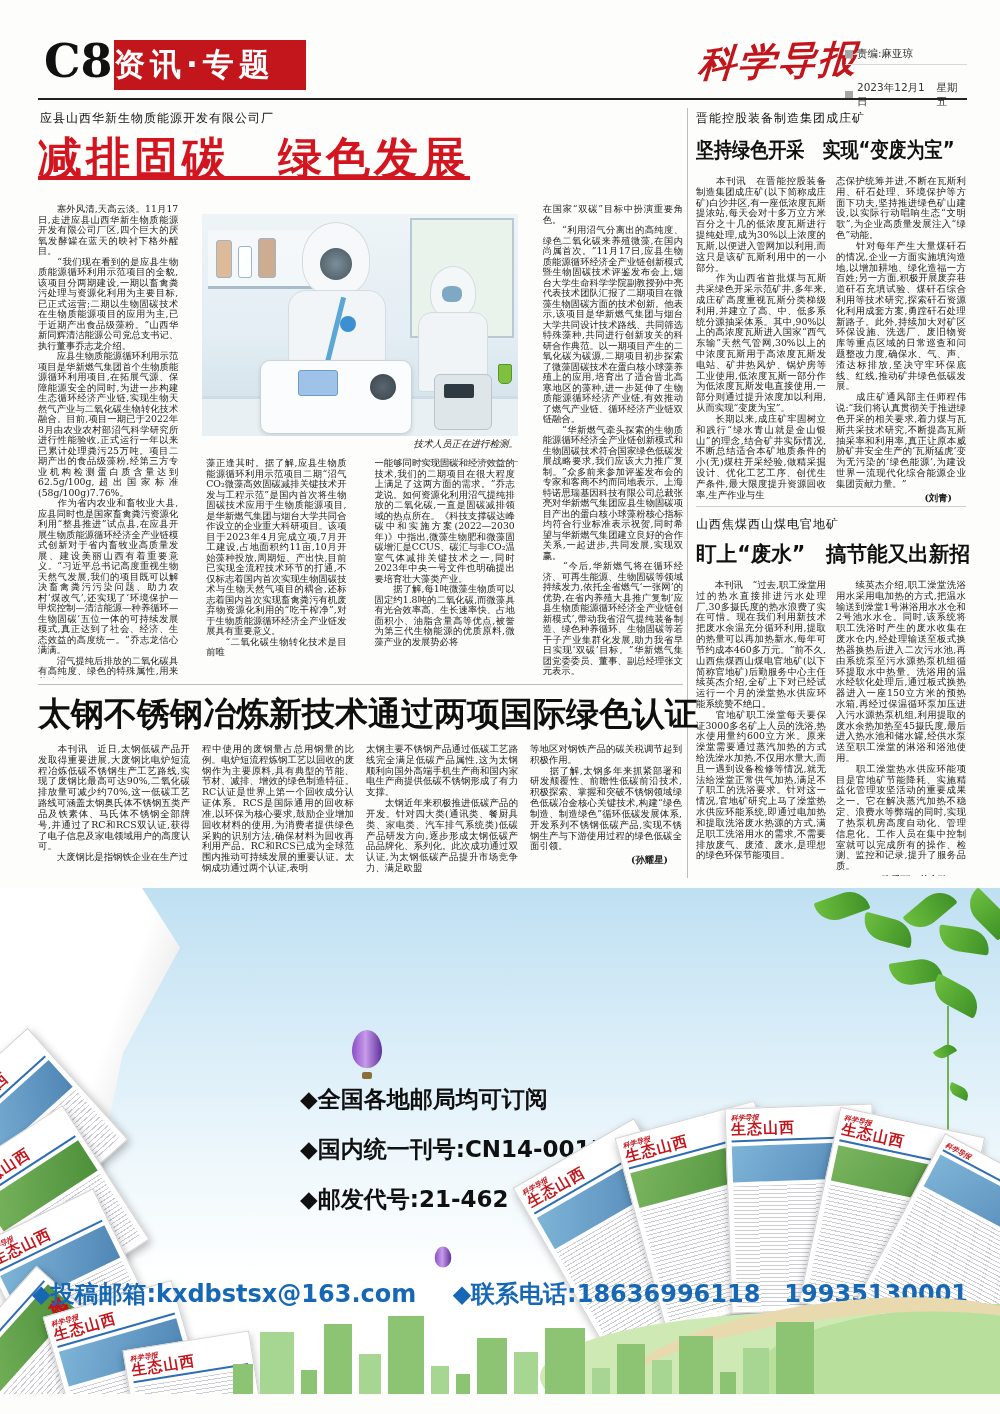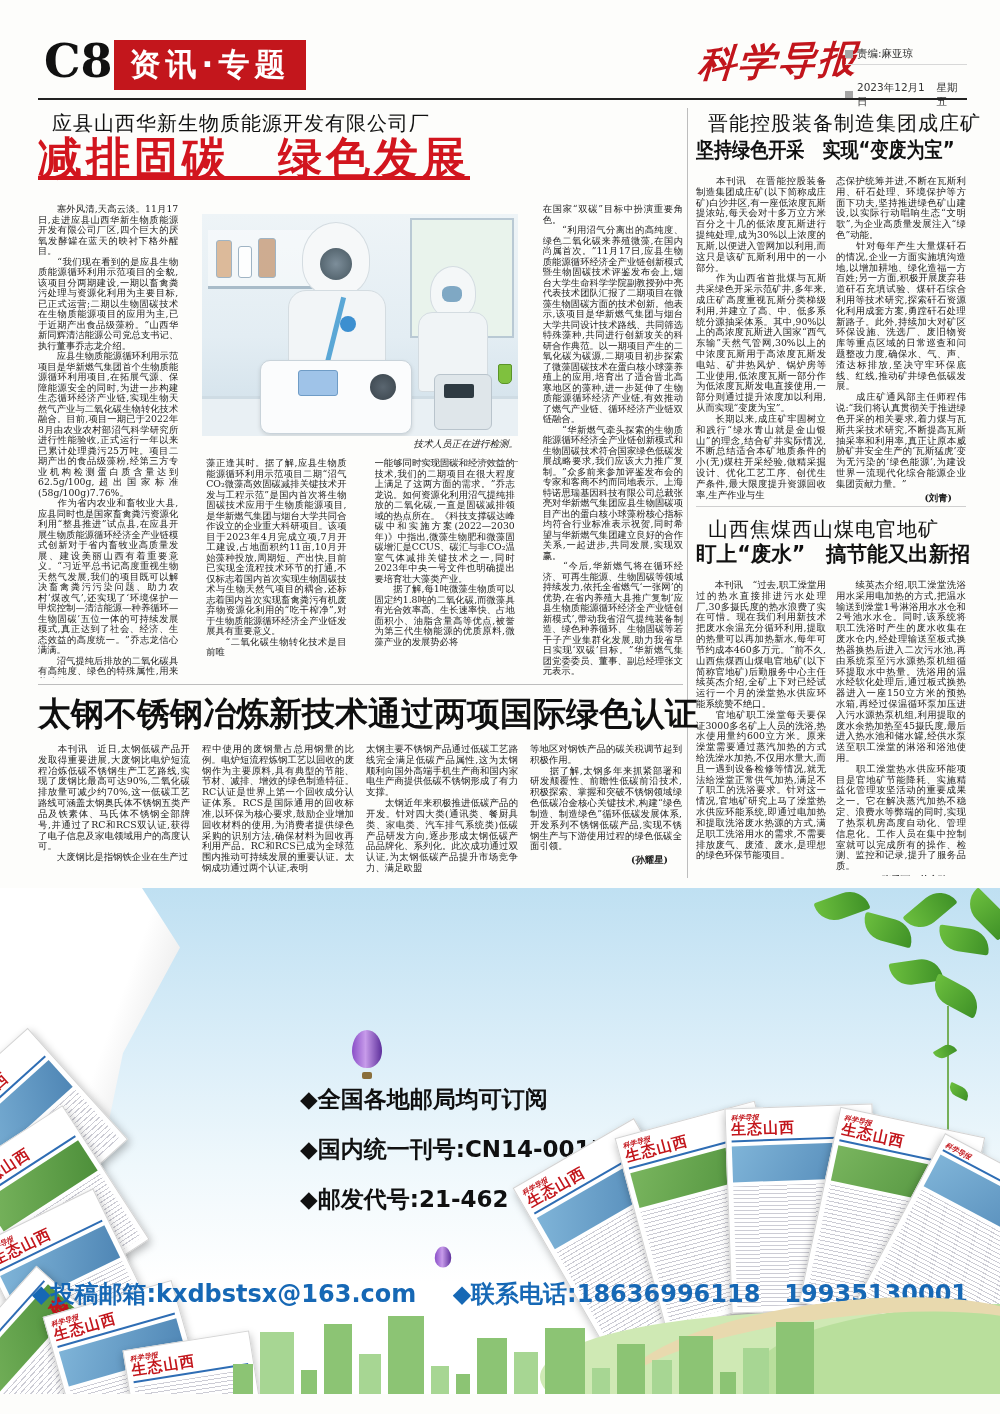--- a/index.html
+++ b/index.html
@@ -2,35 +2,35 @@
 <html><head>
 <meta charset="utf-8">
 <style>
   html,body{margin:0;padding:0;background:#e9e9e9;}
   .page{position:relative;width:1000px;height:1414px;margin:0 auto;background:#fdfdfb;
         font-family:"DejaVu Serif","Liberation Serif",serif;color:#1a1a1a;overflow:hidden;}
   .abs{position:absolute;}
   
   .pageno{left:44px;top:38px;font-family:"DejaVu Serif",serif;font-size:46px;font-weight:bold;color:#111;line-height:1;}
   .badge{left:114px;top:40px;width:192px;height:50px;background:#c3161c;color:#fff;
-         display:flex;align-items:center;justify-content:center;font-family:"DejaVu Sans","Liberation Sans",sans-serif;
+         display:flex;align-items:center;font-family:"DejaVu Sans","Liberation Sans",sans-serif;
          font-size:31px;font-weight:bold;letter-spacing:5px;}
   .mast{left:698px;top:42px;font-size:38px;font-weight:bold;font-style:italic;color:#c2151c;
         transform:rotate(-2deg) skewX(-6deg);letter-spacing:2px;line-height:1;}
   .hinfo{left:845px;top:44px;width:122px;font-family:"DejaVu Sans",sans-serif;font-size:10.5px;color:#333;}
   .hinfo .row{display:flex;align-items:center;gap:4px;padding:3px 0;border-bottom:1px solid #d8d8d8;}
   .hinfo .row:last-child{border-bottom:none;margin-top:13px;}
   .sq{display:inline-block;width:8px;height:8px;background:#a6a6a6;flex:0 0 auto;}
   .hrule{left:38px;top:98px;width:929px;height:2px;background:#222;}
   
   .vdiv{left:687px;top:108px;width:1px;height:770px;background:#bdbdbd;}
   .hdivL{left:38px;top:684px;width:645px;height:1px;background:#bdbdbd;}
   .hdivR{left:696px;top:506px;width:270px;height:1px;background:#cfcfcf;}
   
-  .kick{font-size:20px;color:#111;letter-spacing:1px;margin-left:12px;}
+  .kick{font-size:12px;color:#111;letter-spacing:1px;}
   .mainkick{left:40px;top:110px;}
   .maintitle{left:38px;top:134px;width:645px;text-align:left;font-family:"DejaVu Sans",sans-serif;
              font-size:44px;font-weight:900;color:#d2151e;letter-spacing:4px;line-height:1.1;white-space:nowrap;text-decoration:underline;}
   .body4{left:38px;top:204px;width:645px;height:474px;display:flex;gap:28px;}
   .bcol{width:152px;height:100%;overflow:hidden;text-align:justify;white-space:pre-line;
         font-size:9.3px;line-height:1.13;color:#1c1c1c;}
   .pt254{padding-top:254px;box-sizing:border-box;}
   .byline{text-align:right;font-weight:bold;padding-right:14px;margin-top:3px;}
   
   .photo{left:202px;top:214px;width:316px;height:222px;overflow:hidden;

